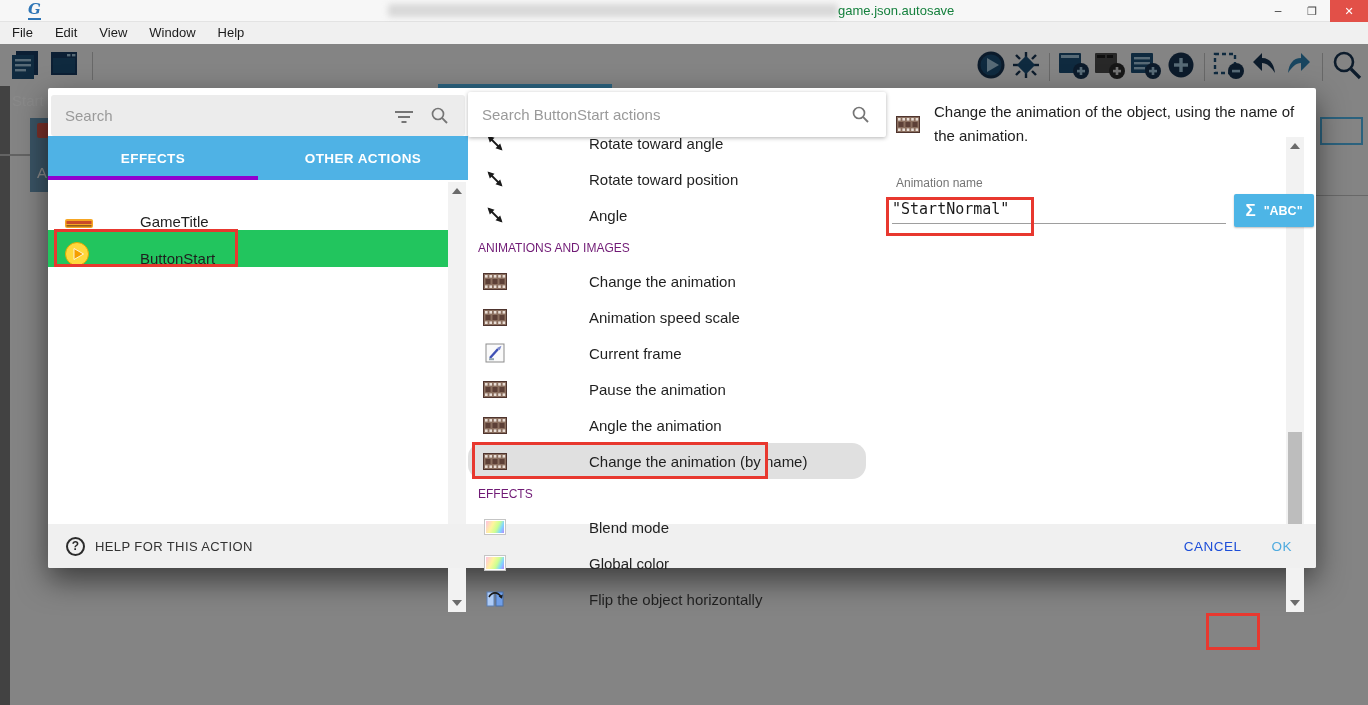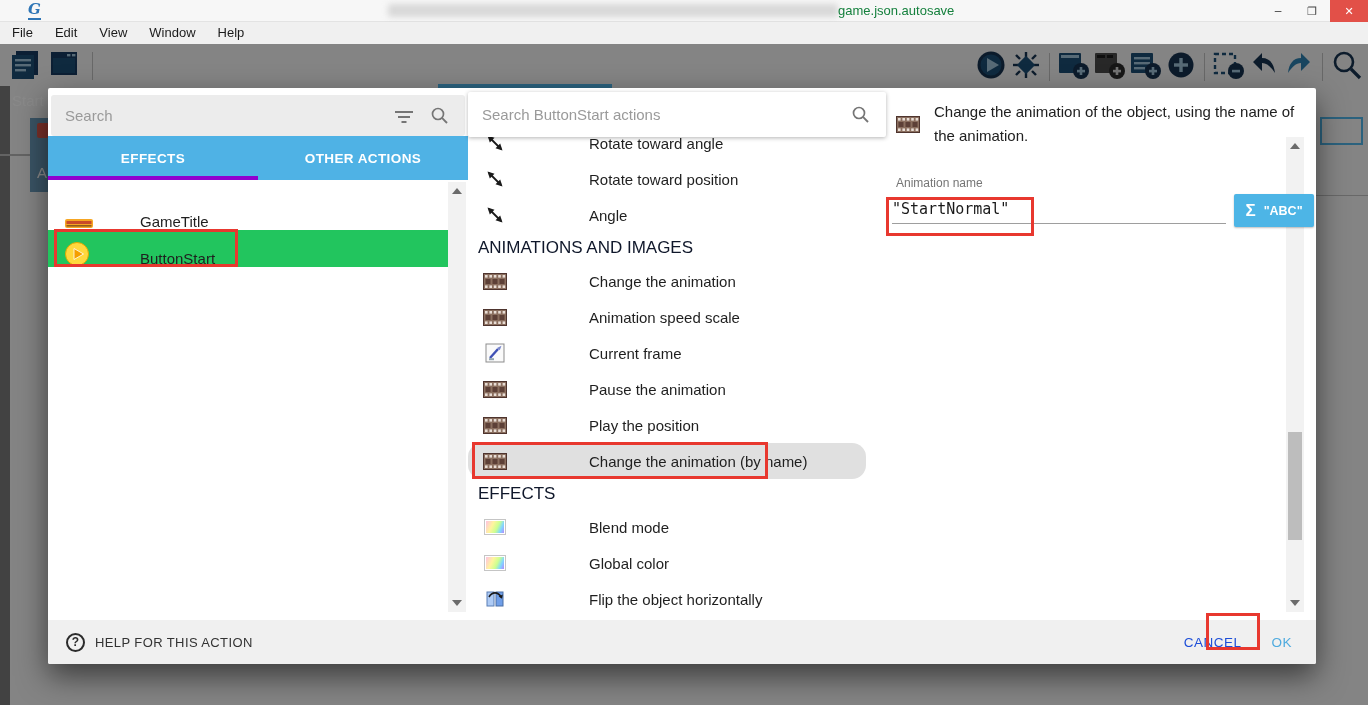--- a/index.html
+++ b/index.html
@@ -33,21 +33,21 @@
   .ev-vbar { position:absolute; left:30px; top:74px; width:18px; height:74px; background:#6b9ab8; }
   .ev-red { position:absolute; left:37px; top:79px; width:12px; height:15px; background:#e05a4e; border-radius:2px; }
   .ev-letter { position:absolute; left:37px; top:120px; font-size:15px; color:#fafafa; }
   .ev-hline { position:absolute; left:0; top:110px; width:30px; height:2px; background:#b5b5b5; }
   .bg-field { position:absolute; left:1320px; top:73px; width:43px; height:28px; border:2px solid #4fb2e5; }
   .bg-hline2 { position:absolute; left:1316px; top:151px; width:52px; height:1px; background:#bdbdbd; }
 
   .overlay { position:absolute; top:44px; left:0; width:1368px; height:661px; background:rgba(0,0,0,0.45); z-index:2; }
 
   
-  .dialog { position:absolute; left:48px; top:88px; width:1268px; height:576px; background:#fff; border-radius:2px; box-shadow:0 12px 30px rgba(0,0,0,.55); z-index:3; }
+  .dialog { position:absolute; left:48px; top:88px; width:1268px; height:480px; background:#fff; border-radius:2px; box-shadow:0 12px 30px rgba(0,0,0,.55); z-index:3; }
 
   
   .left-col { position:absolute; left:0; top:0; width:420px; height:524px; }
   .search-box-left { position:absolute; left:3px; top:7px; width:414px; height:41px; background:#ececec; border-radius:3px; display:flex; align-items:center; }
   .search-input { border:none; outline:none; background:transparent; font-size:15px; color:#333; flex:1; padding-left:14px; font-family:"Liberation Sans",sans-serif; }
   .search-input::placeholder { color:#9a9a9a; }
   .sb-icon { margin-right:16px; display:flex; align-items:center; }
   .tabbar { position:absolute; left:0; top:48px; width:420px; height:44px; background:#4fb2e5; display:flex; }
   .tab { flex:1; display:flex; align-items:center; justify-content:center; font-size:13.5px; font-weight:bold; color:#fff; letter-spacing:.4px; position:relative; }
   .tab-active-bar { position:absolute; left:0; bottom:0; width:100%; height:4px; background:#9000cf; }
@@ -67,21 +67,21 @@
   .sb-left { left:400px; top:94px; height:430px; }
   .sb-mid { left:818px; top:49px; height:475px; }
 
   
   .mid-col { position:absolute; left:420px; top:0; width:418px; height:524px; }
   .action-list { position:absolute; left:0; top:0; width:398px; height:524px; overflow:hidden; padding-top:37px; z-index:1; }
   .act-row { height:36px; display:flex; align-items:center; }
   .act-row.selected { background:#e0e0e0;border-radius:14px; }
   .act-icon { width:24px; margin-left:15px; display:flex; align-items:center; justify-content:center; }
   .act-label { margin-left:82px; font-size:15px; color:#1f1f1f; white-space:nowrap; }
-  .act-header { height:30px; display:flex; align-items:center; padding-left:10px; font-size:17px; color:#0f172a; }
+  .act-header { height:30px; display:flex; align-items:center; padding-left:10px; font-size:12px; color:#701a75; }
   .search-box-mid { position:absolute; left:0; top:4px; width:418px; height:45px; background:#fff; border-radius:2px; box-shadow:0 1px 4px rgba(0,0,0,.3); display:flex; align-items:center; z-index:3; }
   .rainbow { width:22px; height:16px; border:1px solid #c5c5c5; background:#fff; padding:1px; }
   .rainbow > div { width:100%; height:100%; background:linear-gradient(115deg,#ffc1e3 0%,#fff59d 35%,#ccff90 60%,#80d8ff 80%,#b388ff 100%); }
 
   
   .right-col { position:absolute; left:838px; top:0; width:430px; height:524px; }
   .desc-block { position:absolute; left:10px; top:12px; display:flex; }
   .desc-icon { margin-top:16px; }
   .desc-text { margin-left:14px; width:380px; font-size:15px; line-height:24px; color:#212121; }
   .param-label { position:absolute; left:10px; top:88px; font-size:12px; color:#757575; }
@@ -415,21 +415,21 @@
                 <rect x="15.2" y="12.4" width="2.6" height="2.6"></rect>
                 <rect x="19.6" y="12.4" width="2.6" height="2.6"></rect>
               </g>
               <g fill="#5d4037">
                 <rect x="2.5" y="6" width="5" height="5"></rect>
                 <rect x="9.5" y="6" width="5" height="5"></rect>
                 <rect x="16.5" y="6" width="5" height="5"></rect>
               </g>
             </svg>
           </span>
-        <span class="act-label">Play the position</span>
+        <span class="act-label">Angle the animation</span>
       </div>
       <div class="act-row selected">
         <span class="act-icon">
             <svg width="24" height="17">
               <rect x="0.5" y="0.5" width="23" height="16" fill="#8a6e5e" stroke="#4e342e"></rect>
               <g fill="#e8ddd5">
                 <rect x="2" y="2" width="2.6" height="2.6"></rect>
                 <rect x="6.4" y="2" width="2.6" height="2.6"></rect>
                 <rect x="10.8" y="2" width="2.6" height="2.6"></rect>
                 <rect x="15.2" y="2" width="2.6" height="2.6"></rect>

